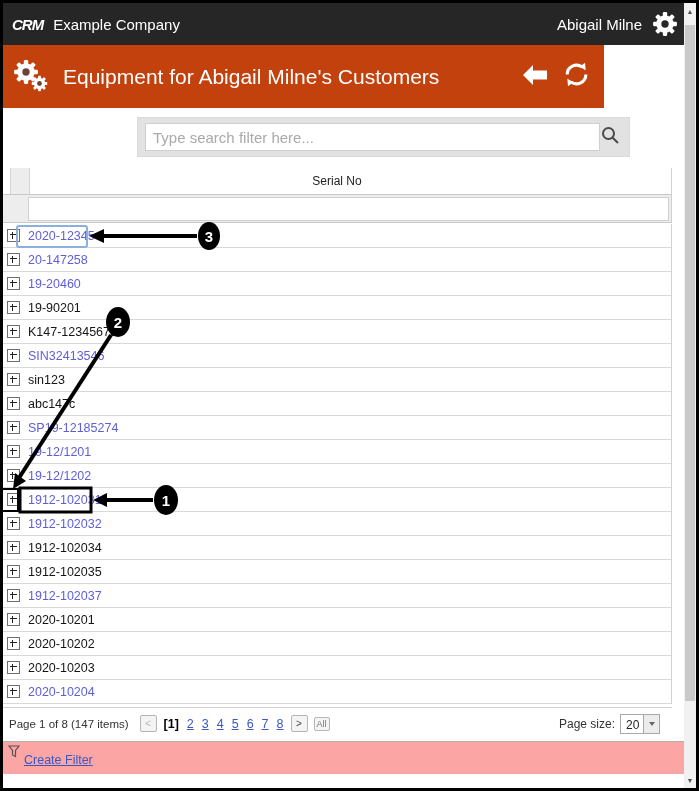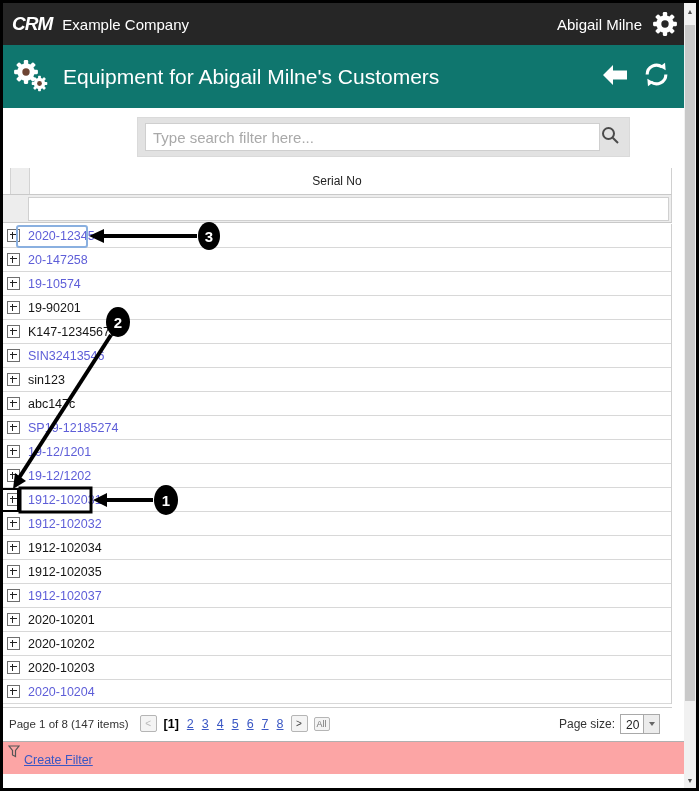--- a/index.html
+++ b/index.html
@@ -3,28 +3,28 @@
 <meta charset="utf-8">
 <style>
   html,body{margin:0;padding:0;}
   body{width:699px;height:791px;position:relative;background:#fff;
        font-family:"Liberation Sans",sans-serif;overflow:hidden;}
   .frame{position:absolute;inset:0;border:3px solid #000;pointer-events:none;z-index:60;}
 
   
   .topbar{position:absolute;left:3px;top:3px;width:681px;height:42px;background:#262626;
           display:flex;align-items:center;color:#fff;}
-  .logo{font-size:19px;font-weight:bold;letter-spacing:-1px;margin:0 10px 0 9px;font-style:italic;}
+  .logo{font-size:15px;font-weight:bold;letter-spacing:-1px;margin:0 10px 0 9px;font-style:italic;}
   .company{font-size:15px;}
   .tb-spacer{flex:1;}
   .user{font-size:15px;margin-right:10px;}
   .tb-gear{width:26px;height:26px;margin-right:6px;cursor:pointer;}
 
   
-  .appheader{position:absolute;left:3px;top:45px;width:681px;height:63px;background:#0f766e;
+  .appheader{position:absolute;left:3px;top:45px;width:601px;height:63px;background:#c2410c;
              display:flex;align-items:center;}
   .hdr-gears{position:relative;width:42px;height:40px;margin-left:10px;}
   .hdr-gears svg.g1{position:absolute;left:0;top:2px;}
   .hdr-gears svg.g2{position:absolute;left:18px;top:18px;}
   .page-title{color:#fff;font-size:21px;margin-left:8px;white-space:nowrap;}
   .hdr-spacer{flex:1;}
   .hdr-back{margin-right:14px;cursor:pointer;}
   .hdr-refresh{margin-right:14px;cursor:pointer;}
 
   
@@ -184,21 +184,21 @@
     <a class="serial link">2020-12345</a>
   </div>
 
   <div class="grid-row">
     <span class="expander"></span>
     <a class="serial link">20-147258</a>
   </div>
 
   <div class="grid-row">
     <span class="expander"></span>
-    <a class="serial link">19-10574</a>
+    <a class="serial link">19-20460</a>
   </div>
 
   <div class="grid-row">
     <span class="expander"></span>
     <a class="serial plain">19-90201</a>
   </div>
 
   <div class="grid-row">
     <span class="expander"></span>
     <a class="serial plain">K147-123456789</a>

